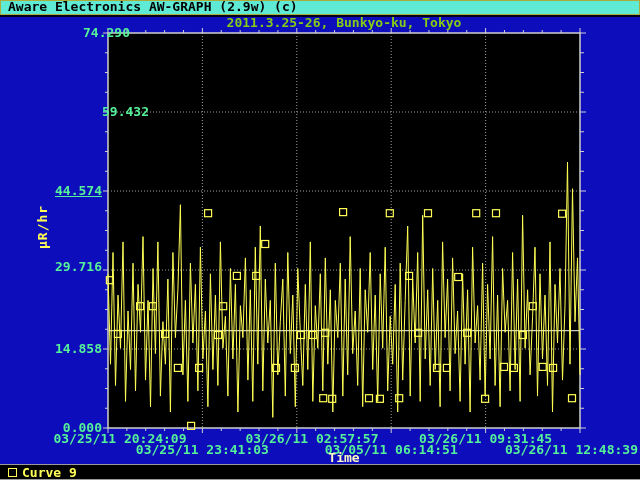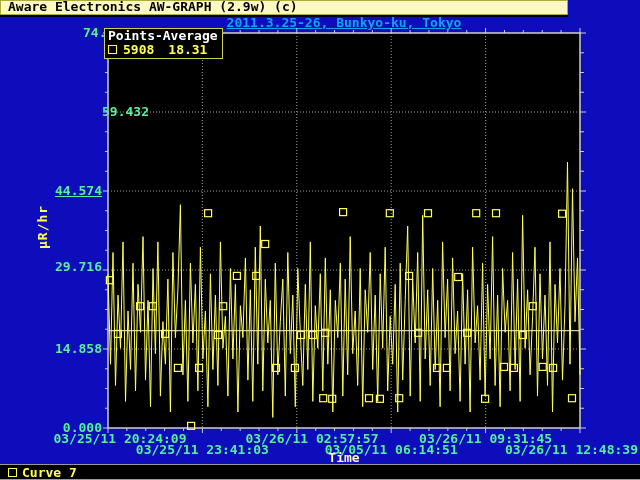--- a/index.html
+++ b/index.html
@@ -3,28 +3,28 @@
 <meta charset="utf-8">
 <style>
   html,body{margin:0;padding:0;background:#000;}
   #screen{
     position:relative;width:640px;height:480px;overflow:hidden;
     background:#0d0dbb;
     font-family:"DejaVu Sans Mono","Liberation Mono",monospace;
     font-weight:bold;font-size:13px;line-height:13px;
   }
   .titlebar{
-    position:absolute;left:0;top:0;width:568px;height:15px;
-    background:#fef9c3;border:1px solid #acac3c;box-sizing:border-box;
+    position:absolute;left:0;top:0;width:640px;height:15px;
+    background:#5eead4;border:1px solid #acac3c;box-sizing:border-box;
     color:#000;padding-left:7px;line-height:12px;
     box-shadow:0 2px 0 rgba(0,0,0,.85);
   }
   .subtitle{
     position:absolute;top:16px;left:344px;transform:translateX(-50%);
-    color:#0ea5e9;white-space:nowrap;text-decoration:underline;
+    color:#84cc16;white-space:nowrap;
   }
   #plot-svg{position:absolute;left:100px;top:25px;}
   .legend{
     position:absolute;left:104px;top:28px;z-index:5;
     background:#000;border:1px solid #d0d048;padding:0 4px 2px 3px;
     white-space:nowrap;
   }
   .legend-title{color:#ffffff;}
   .legend-entry{color:#ffff55;margin-top:1px;display:flex;align-items:center;}
   .sq{display:inline-block;width:7px;height:7px;border:1px solid #ffff55;
@@ -223,39 +223,30 @@
       <div class="ytick" style="top: 421px;">0.000</div>
       <div class="ytick" style="top: 342px;">14.858</div>
       <div class="ytick" style="top: 260px;">29.716</div>
       <div class="ytick" style="top: 184px; text-decoration: underline;">44.574</div>
       <div class="ytick" style="top: 105px; margin-left: 47px;">59.432</div>
       <div class="ytick" style="top: 26px; padding-left: 28px;">74.290</div>
     </div>
 
   <div class="ylabel">µR/hr</div>
 
-  <div class="legend">
-    <div class="legend-title">Points-Average</div>
-    <div class="legend-entry">
-      <span class="sq"></span>
-      <span>5908</span>
-      <span style="width:14px;flex:0 0 auto;"></span>
-      <span>18.31</span>
-    </div>
-  </div>
 
   <div id="xtick-layer">
       <div class="xtick" style="top: 432px; left: 108px; transform: translateX(-50%); margin-left: 12px;">03/25/11 20:24:09</div>
       <div class="xtick" style="top: 443px; left: 202.4px; transform: translateX(-50%);">03/25/11 23:41:03</div>
       <div class="xtick" style="top: 432px; left: 312px; transform: translateX(-50%);">03/26/11 02:57:57</div>
       <div class="xtick" style="top: 443px; left: 391.2px; transform: translateX(-50%);">03/05/11 06:14:51</div>
       <div class="xtick" style="top: 432px; left: 485.6px; transform: translateX(-50%);">03/26/11 09:31:45</div>
       <div class="xtick" style="top: 443px; left: 638px; transform: translateX(-100%);">03/26/11 12:48:39</div>
     </div>
 
   <div class="xlabel">Time</div>
 
   <div class="statusbar">
     <span class="sq"></span>
-    <span>Curve 7</span>
+    <span>Curve 9</span>
   </div>
 
 </div>
 
 </body></html>

